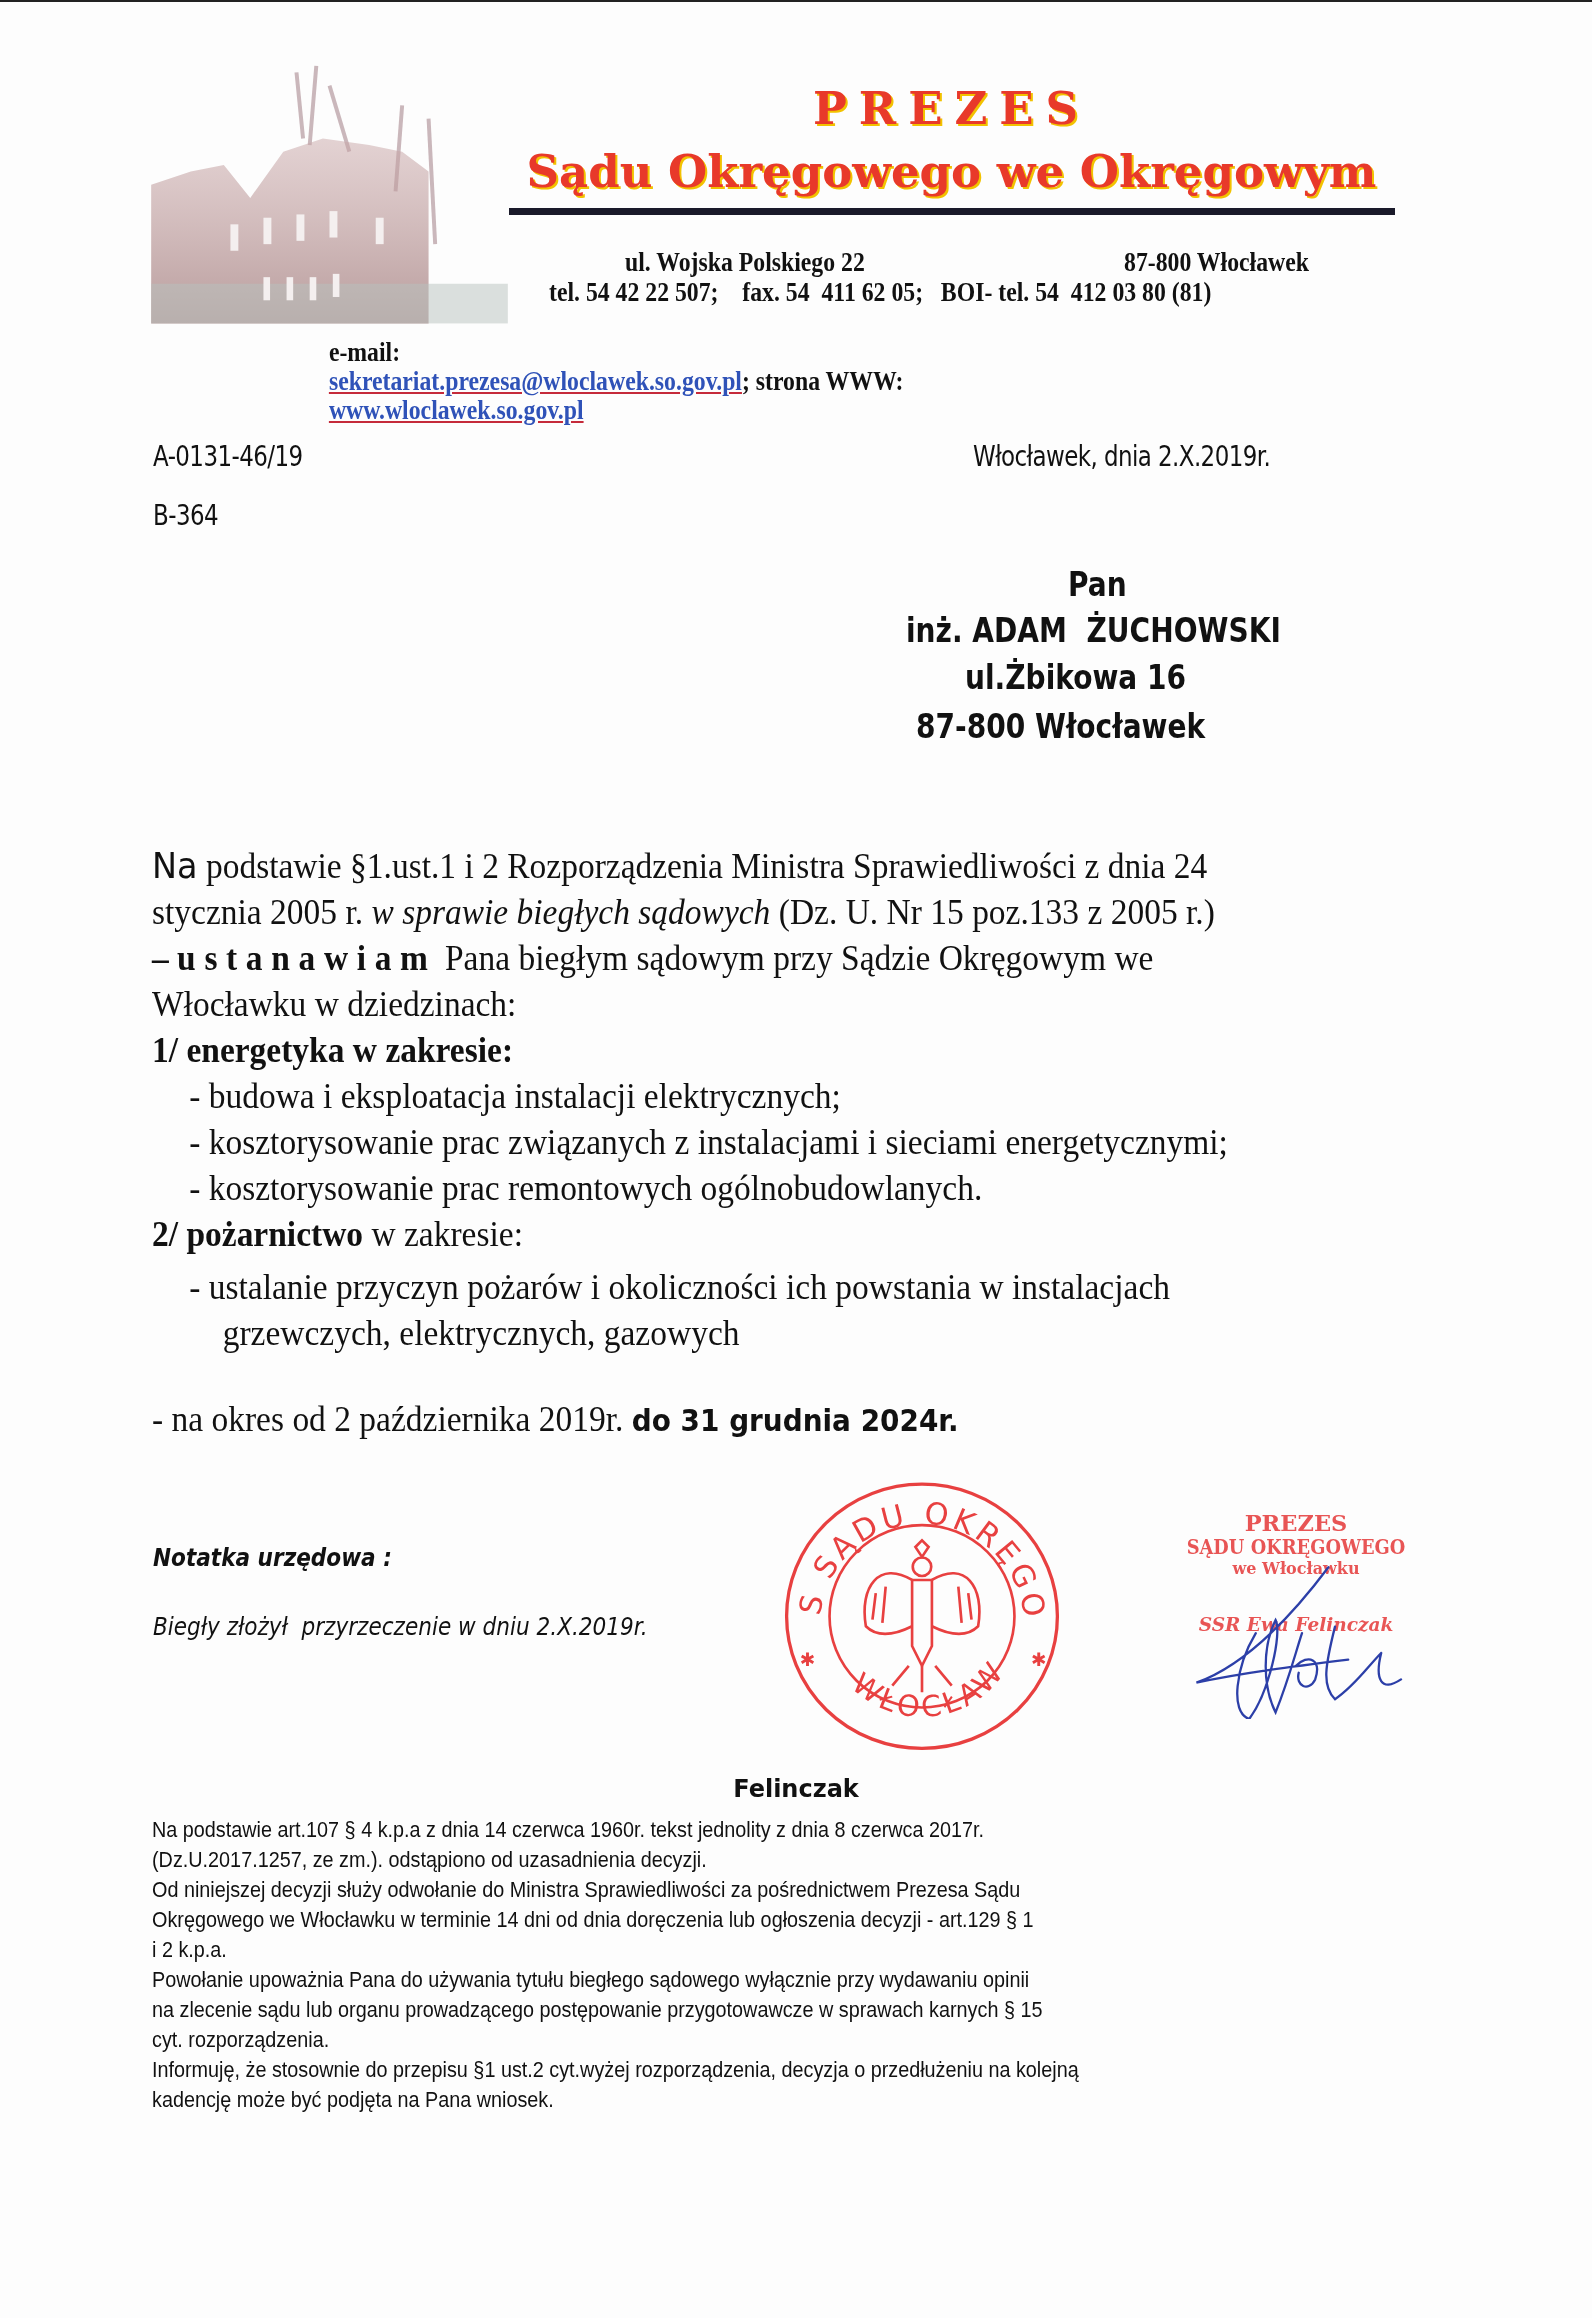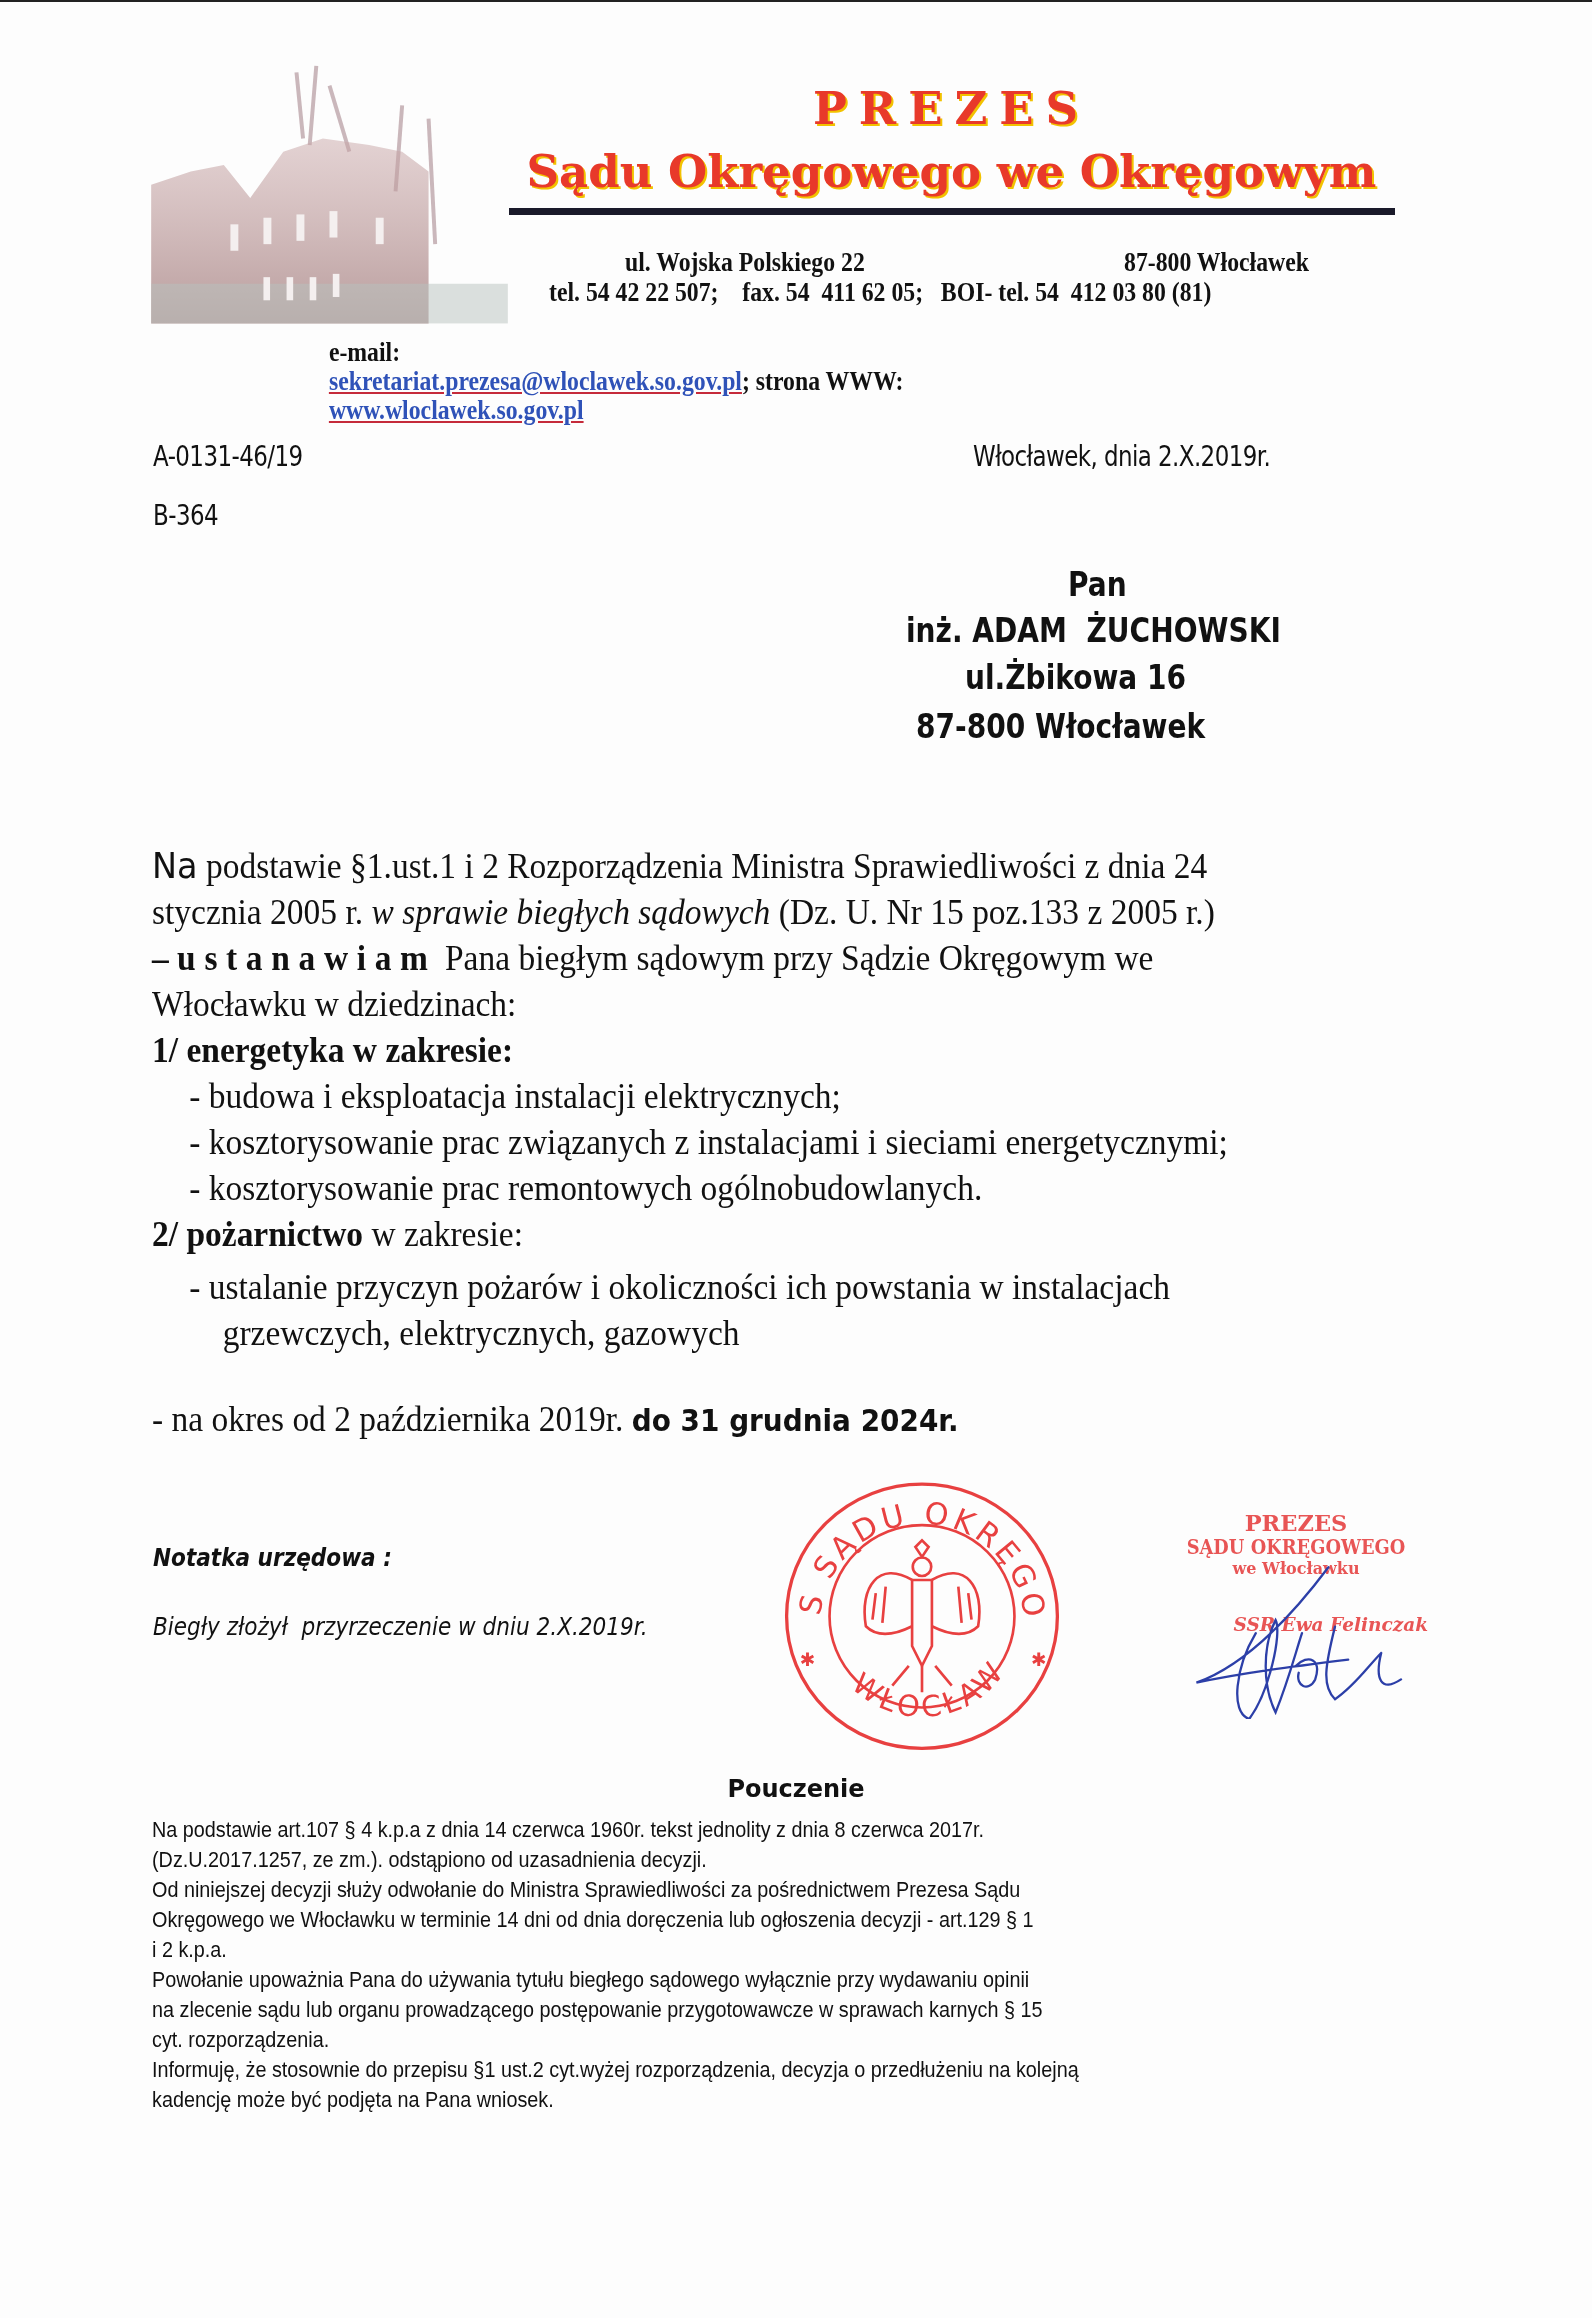--- a/index.html
+++ b/index.html
@@ -26,21 +26,21 @@
   .indent2 { padding-left:79px; }
   .note { font-family:"DejaVu Sans", sans-serif; font-style:italic; font-size:24px; transform:scaleX(0.9); transform-origin:left; white-space:pre; }
   .pouczenie-title { left:0; width:1592px; text-align:center; top:1775px; font-family:"DejaVu Sans", sans-serif; font-weight:bold; font-size:24px; }
   .pouczenie { left:152px; width:1243px; top:1815px; font-family:Liberation Sans, sans-serif; font-size:22.5px; line-height:30px; }
   .pouczenie p { margin:0; white-space:nowrap; transform:scaleX(0.88); transform-origin:left; }
   .stamp { left:780px; top:1474px; width:284px; height:278px; }
   .sigstamp { left:1164px; top:1511px; width:264px; text-align:center; font-family:"DejaVu Serif", serif; font-weight:bold; color:#e85555; }
   .sigstamp .s1 { font-size:22.5px; line-height:24px; }
   .sigstamp .s2 { font-size:21px; line-height:24px; transform:scaleX(0.85); }
   .sigstamp .s3 { font-size:16px; line-height:20px; }
-  .sigstamp .s4 { font-size:18.5px; font-style:italic; line-height:26.4px; margin-top:33px;text-align:right; }
+  .sigstamp .s4 { font-size:18.5px; font-style:italic; line-height:26.4px; margin-top:33px; }
   .signature { left:1183px; top:1554px; width:238px; height:165px; }
   .topline { left:0; top:0; width:1592px; height:2px; background:#222; }
 </style>
 </head>
 <body>
 
 <div class="abs topline"></div>
 
 <div class="abs building">
   <svg width="357" height="284" viewBox="0 0 540 430">
@@ -152,21 +152,21 @@
   <div class="s2">SĄDU OKRĘGOWEGO</div>
   <div class="s3">we Włocławku</div>
   <div class="s4">SSR Ewa Felinczak</div>
 </div>
 <div class="abs signature">
   <svg width="238" height="165" viewBox="0 0 360 250">
     <path d="M 220 20 C 160 100 90 170 20 195 C 90 180 170 170 250 160 M 110 120 C 80 170 70 240 100 250 C 130 210 150 120 140 100 C 120 140 120 200 140 240 C 160 190 170 150 180 120 M 170 170 C 190 150 210 160 200 190 C 190 210 170 200 175 180 M 230 110 C 215 170 210 200 230 220 C 260 200 280 170 300 150 M 300 150 C 290 190 300 210 330 190" fill="none" stroke="#2c3fa8" stroke-width="3.5" stroke-linecap="round"></path>
   </svg>
 </div>
 
-<div class="abs pouczenie-title">Pouczenie</div>
+<div class="abs pouczenie-title">Felinczak</div>
 <div class="abs pouczenie">
   <p>Na podstawie art.107 § 4 k.p.a z dnia  14 czerwca 1960r. tekst jednolity z dnia  8 czerwca 2017r.</p>
   <p>(Dz.U.2017.1257, ze zm.). odstąpiono od uzasadnienia decyzji.</p>
   <p>Od niniejszej decyzji służy odwołanie do Ministra Sprawiedliwości za pośrednictwem Prezesa Sądu</p>
   <p>Okręgowego we Włocławku  w terminie 14 dni od dnia doręczenia lub ogłoszenia decyzji -  art.129 § 1</p>
   <p>i 2 k.p.a.</p>
   <p>Powołanie upoważnia Pana do używania tytułu biegłego sądowego wyłącznie przy wydawaniu opinii</p>
   <p>na zlecenie sądu lub organu prowadzącego postępowanie przygotowawcze w sprawach karnych § 15</p>
   <p>cyt. rozporządzenia.</p>
   <p>Informuję, że stosownie do przepisu §1 ust.2 cyt.wyżej rozporządzenia, decyzja o przedłużeniu na kolejną</p>

